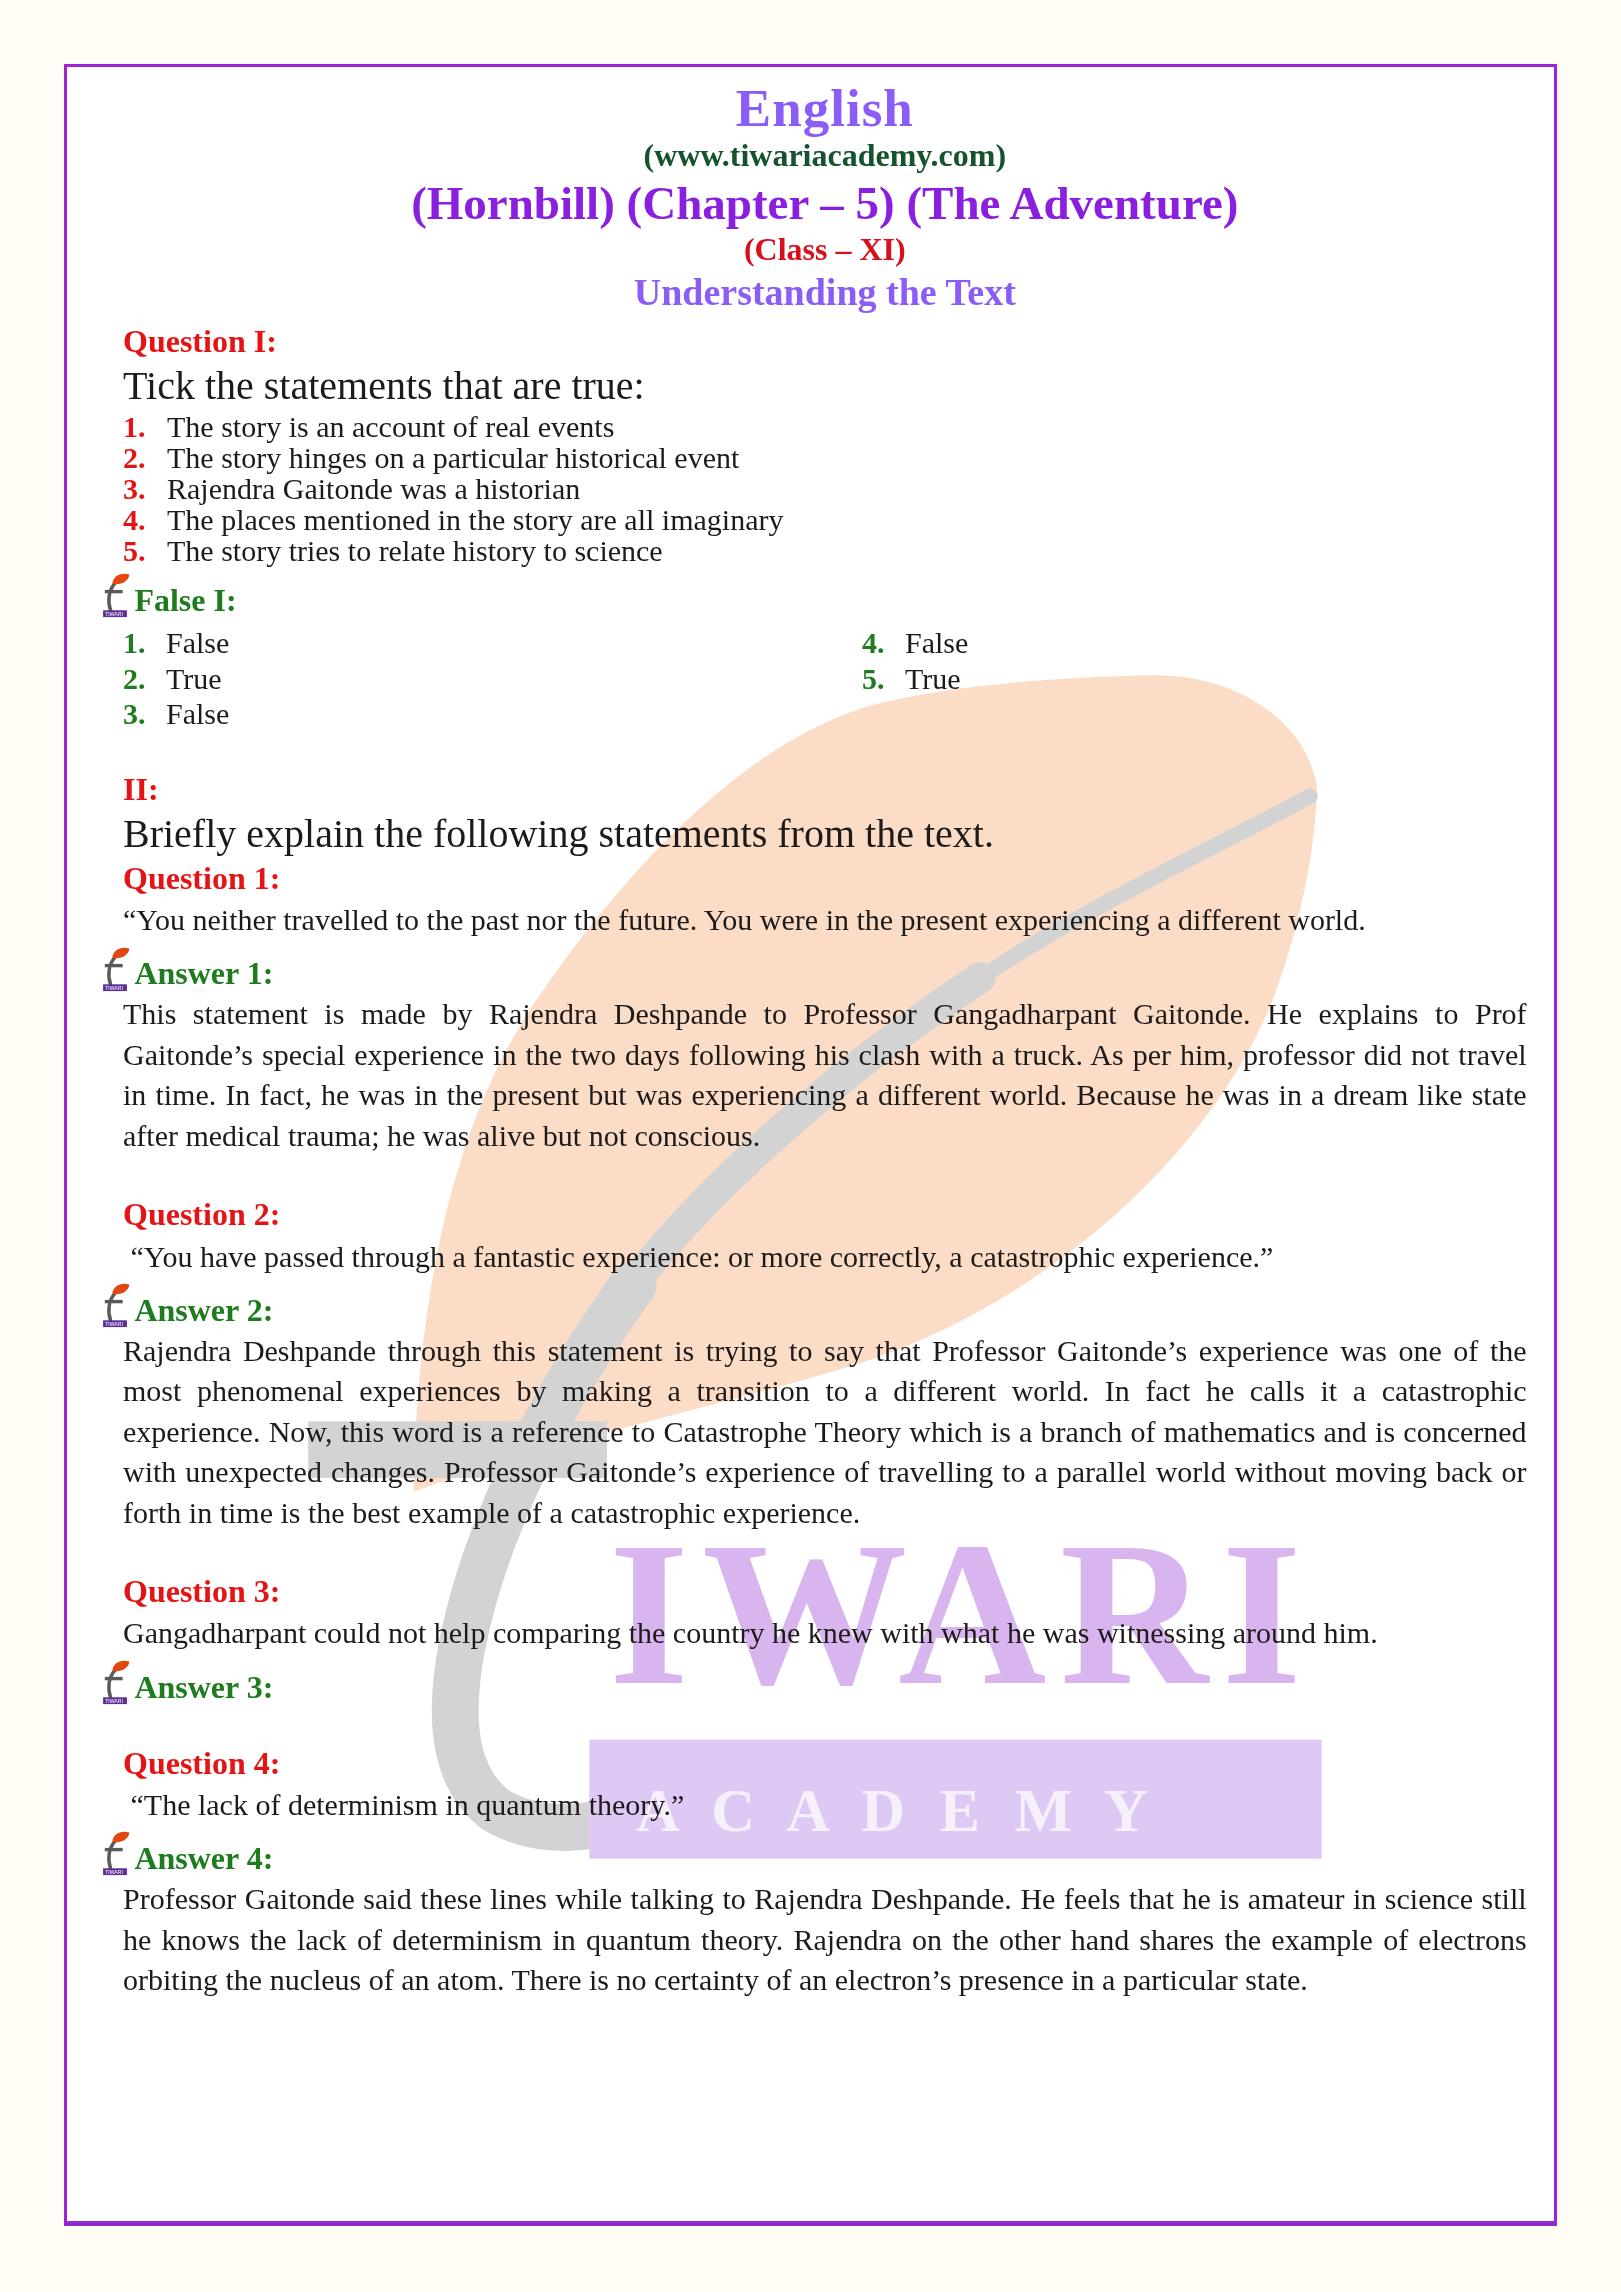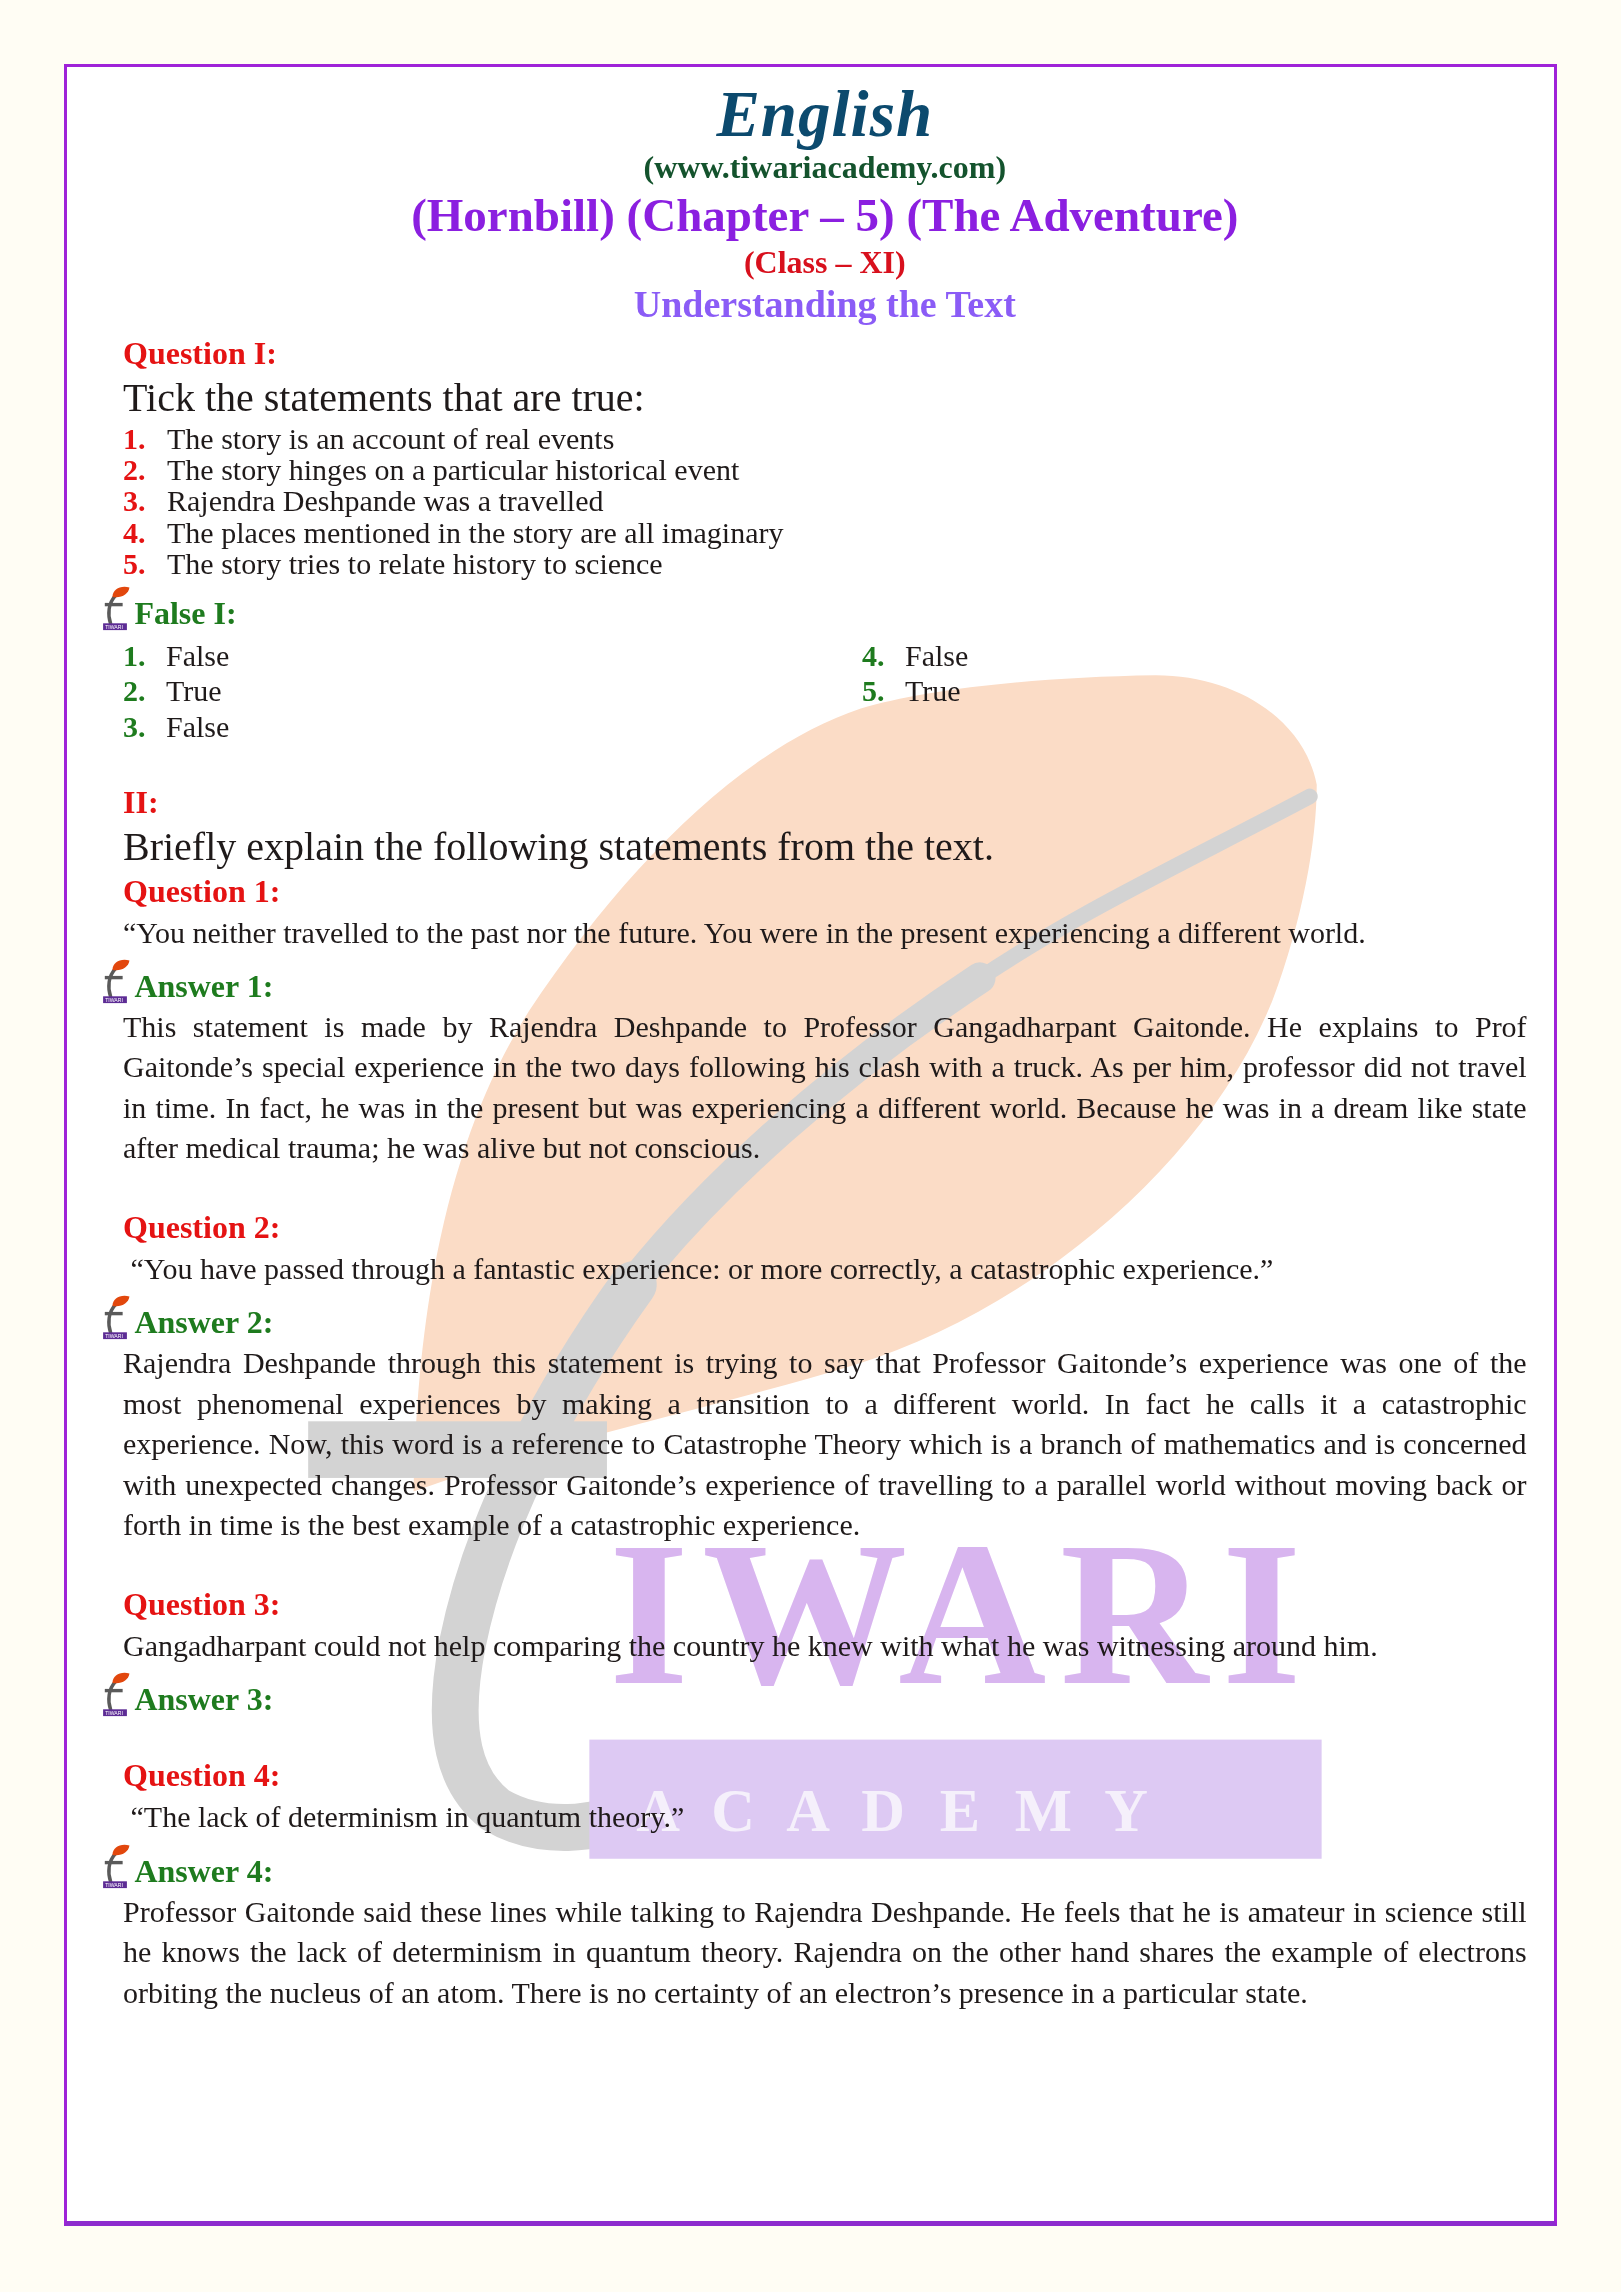--- a/index.html
+++ b/index.html
@@ -6,21 +6,21 @@
   .canvas{position:relative;width:1621px;height:2293px;background:#fffdf4;overflow:hidden;
           font-family:"Liberation Serif", serif;}
   .page{position:absolute;left:64px;top:64px;width:1493px;height:2162px;box-sizing:border-box;
         background:#ffffff;border:3.9px solid #9f22d8;border-bottom:5.9px solid #8e2bce;
         padding:13.7px 27.4px 0 56px;overflow:hidden;}
   .wm{position:absolute;left:0;top:0;width:100%;height:100%;z-index:0;pointer-events:none;}
   .content{position:relative;z-index:1;}
 
   
   .hdr{text-align:center;}
-  .h-title{font-size:65px;font-style:italic;font-weight:bold;color:#0c4a6e;line-height:1.04;letter-spacing:1px;}
+  .h-title{font-size:53px;font-weight:bold;color:#8b5cf6;line-height:1.04;letter-spacing:1px;}
   .h-www{font-size:32px;font-weight:bold;color:#14532d;line-height:1.12;margin-top:2px;}
   .h-book{font-size:47px;font-weight:bold;color:#8b1fe0;line-height:1.14;margin-top:2.9px;}
   .h-class{font-size:32px;font-weight:bold;color:#d8101d;line-height:1.12;margin-top:2px;}
   .h-section{font-size:38px;font-weight:bold;color:#8b5cf6;line-height:1.14;margin-top:2.9px;margin-bottom:7.8px;}
 
   
   .qhead{font-size:32px;font-weight:bold;color:#e51313;line-height:1.22;}
   .intro{font-size:40px;line-height:1.24;color:#1f1a1a;}
   .qitem{display:flex;font-size:30px;line-height:1.04;color:#1f1a1a;}
   .qitem .num{width:44px;flex:none;color:#e51313;font-weight:bold;}
@@ -72,21 +72,21 @@
         <div class="qitem">
           <span class="num">1.</span>
           <span>The story is an account of real events</span>
         </div>
         <div class="qitem">
           <span class="num">2.</span>
           <span>The story hinges on a particular historical event</span>
         </div>
         <div class="qitem">
           <span class="num">3.</span>
-          <span>Rajendra Deshpande was a travelled</span>
+          <span>Rajendra Gaitonde was a historian</span>
         </div>
         <div class="qitem">
           <span class="num">4.</span>
           <span>The places mentioned in the story are all imaginary</span>
         </div>
         <div class="qitem">
           <span class="num">5.</span>
           <span>The story tries to relate history to science</span>
         </div>
       </div>

